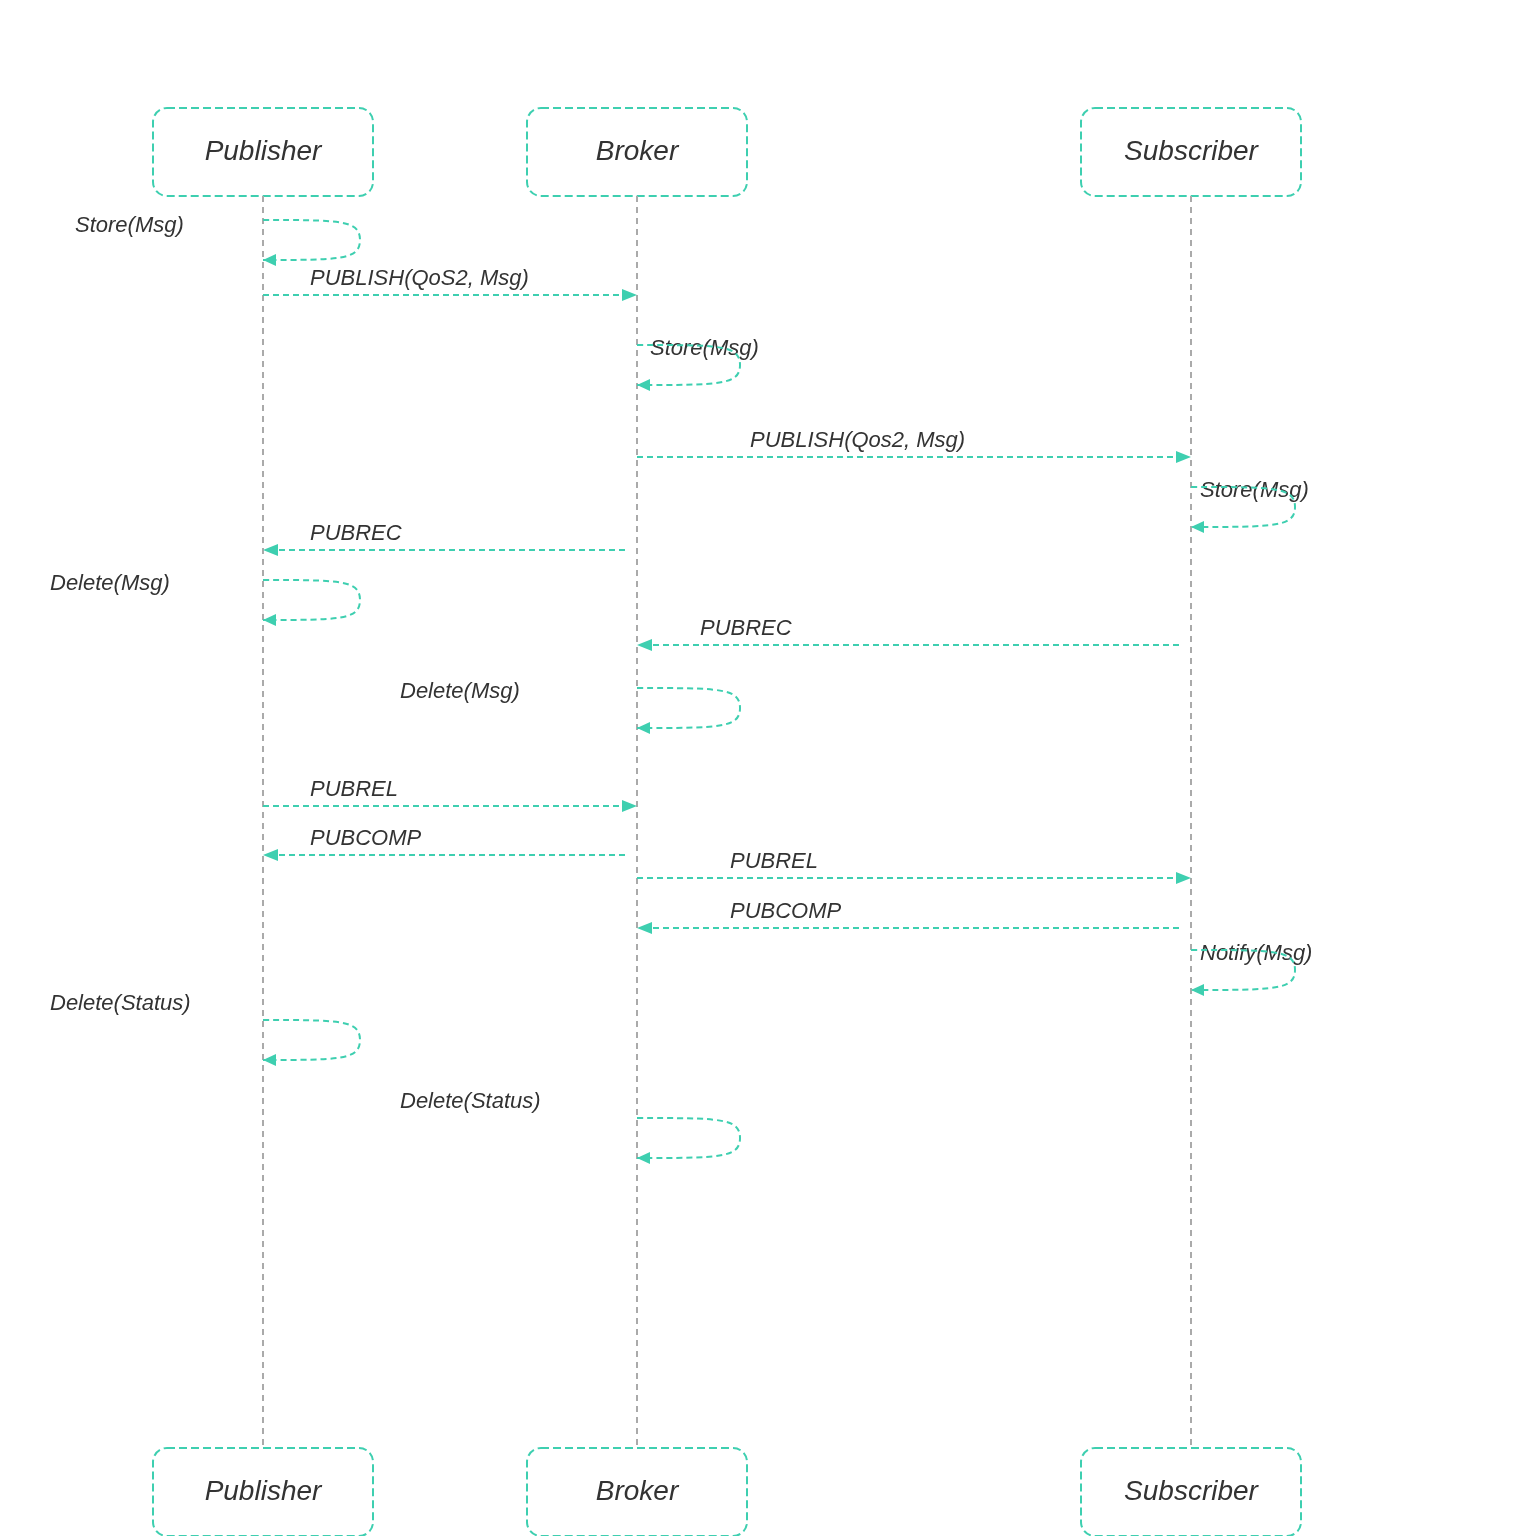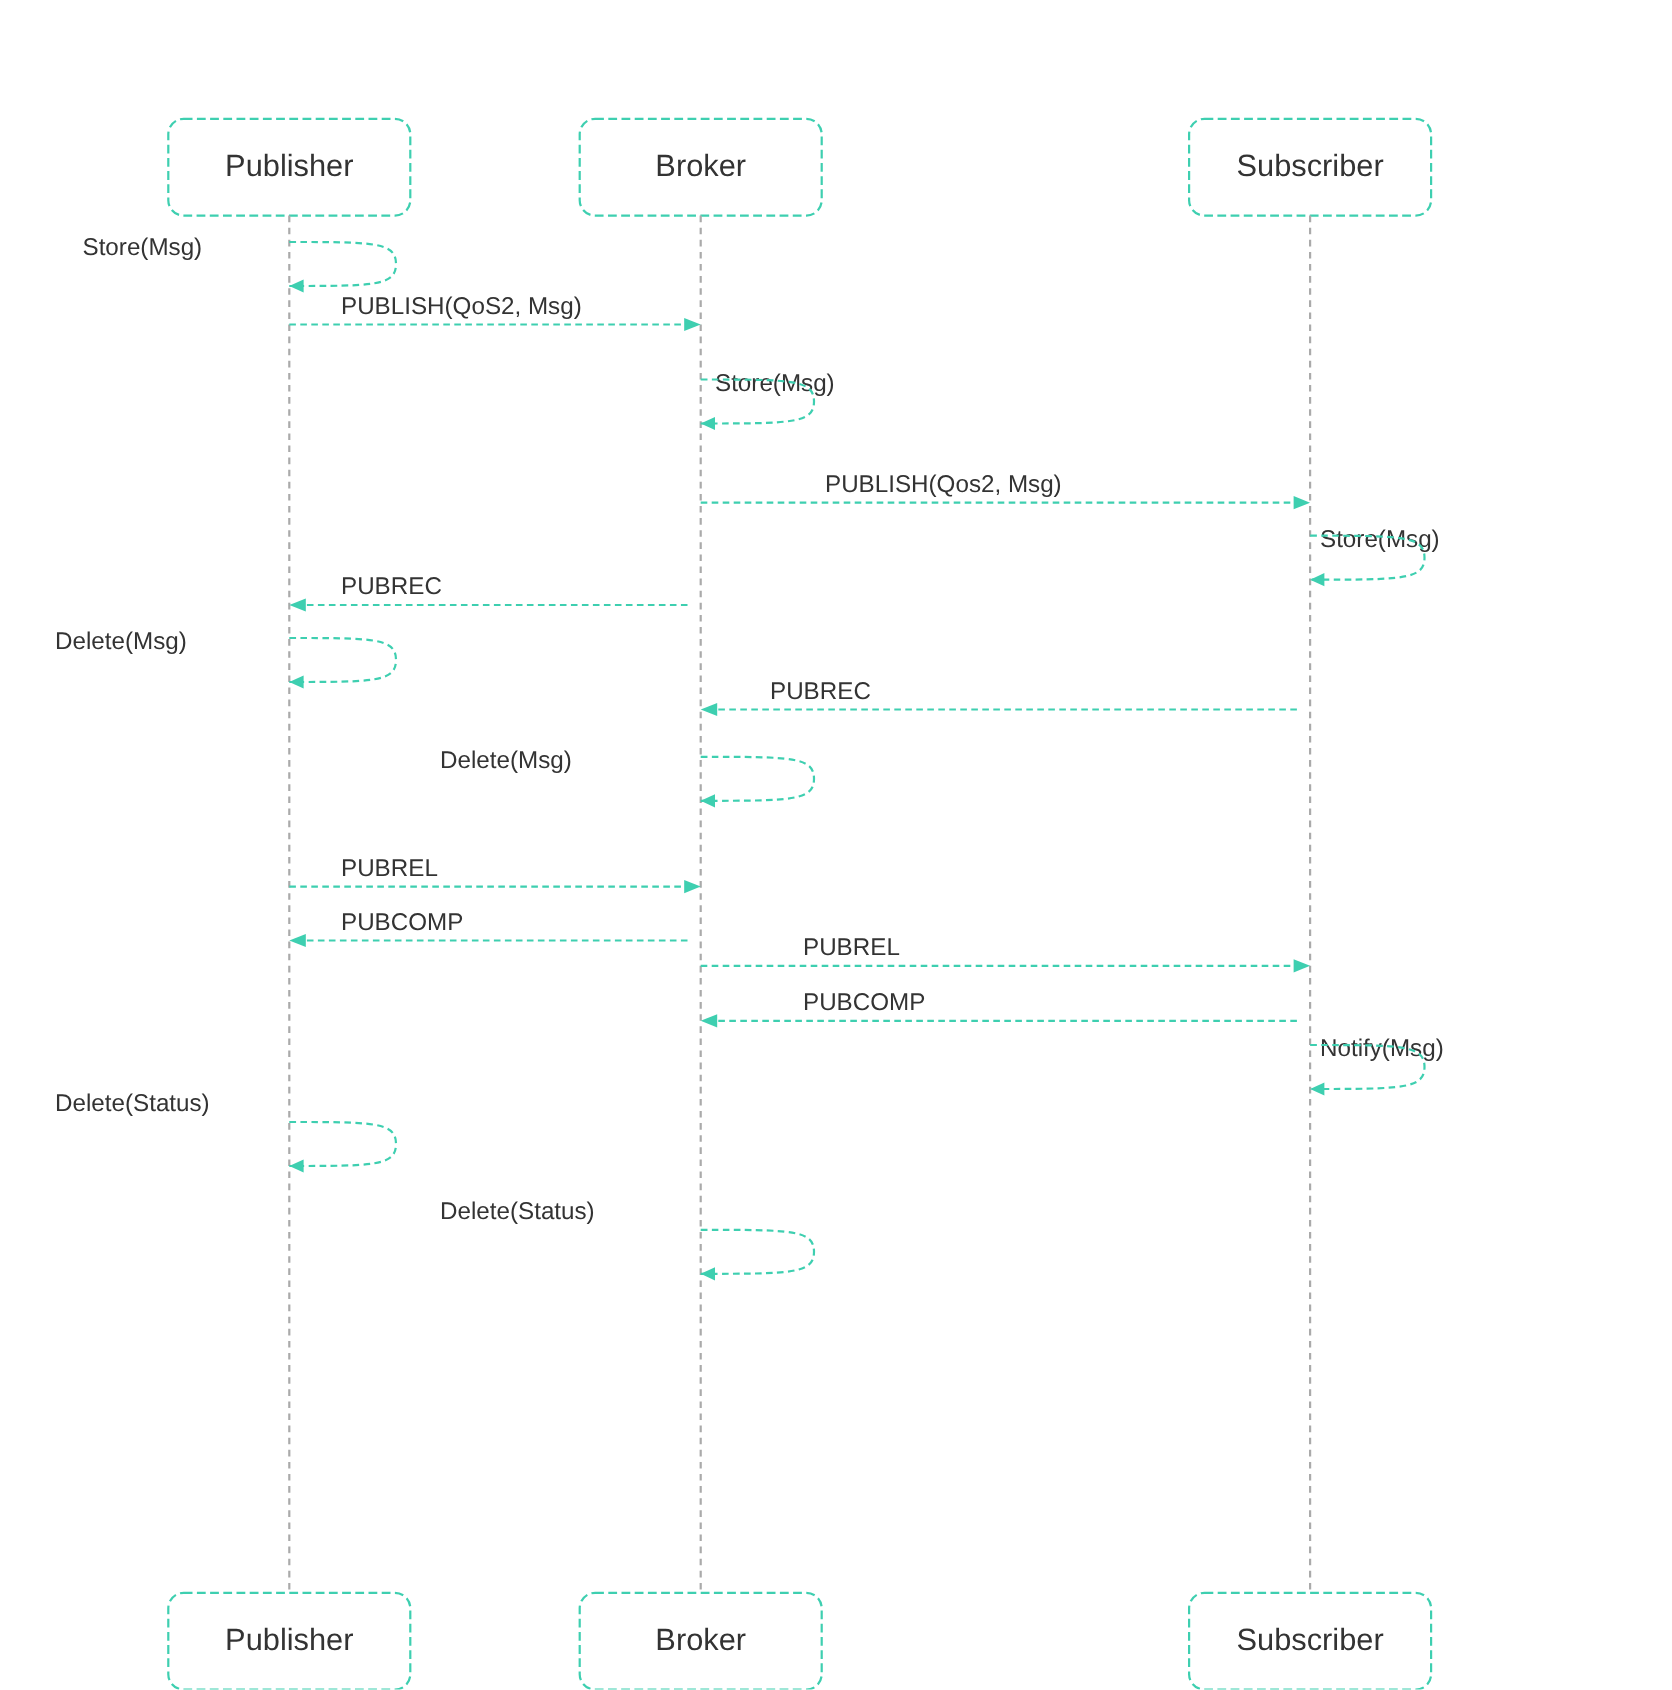--- a/index.html
+++ b/index.html
@@ -9,20 +9,21 @@
       width: 1520px;
       min-height: 1536px;
       position: relative;
       overflow: hidden;
     }
 
     .diagram-container {
       position: relative;
       width: 1520px;
       height: 1536px;
+      font-style: italic;
     }
 
     .title {
       position: absolute;
       top: 38px;
       left: 50%;
       transform: translateX(-50%);
       font-size: 32px;
       font-weight: 400;
       color: #222;

